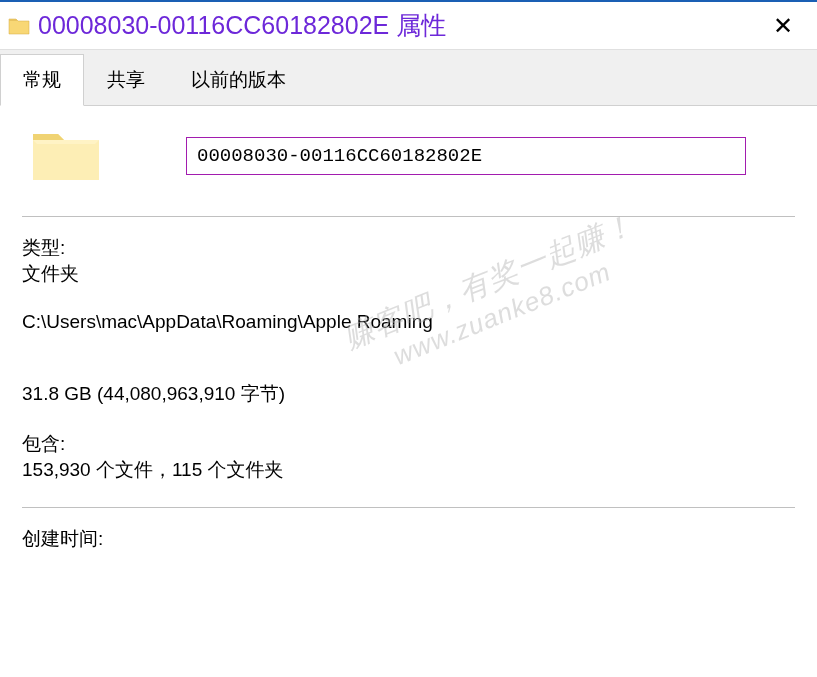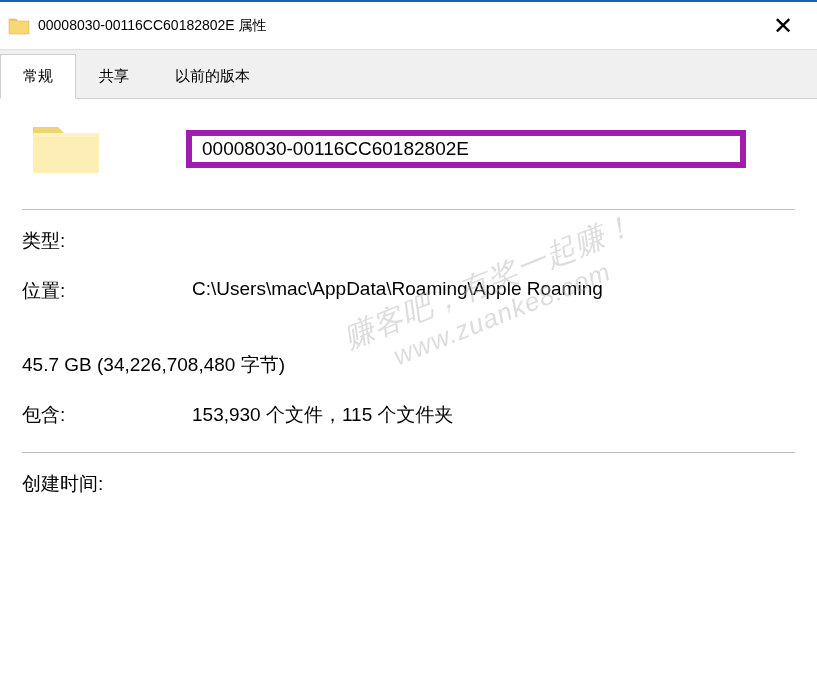--- a/index.html
+++ b/index.html
@@ -29,40 +29,40 @@
       height: 20px;
       margin-right: 8px;
       position: relative;
     }
     .titlebar-icon svg {
       width: 100%;
       height: 100%;
     }
     .titlebar-title {
       flex: 1;
-      font-size: 14px;
-      color: #000000;
+      font-size: 25px;
+      color: #6d28d9;
     }
     .close-btn {
       font-size: 24px;
       cursor: pointer;
       width: 40px;
       text-align: center;
       color: #000;
       font-weight: 300;
     }
     .tabs {
       display: flex;
       background: #f0f0f0;
       border-bottom: 1px solid #d0d0d0;
       padding-top: 4px;
     }
     .tab {
       padding: 12px 22px;
-      font-size: 15px;
+      font-size: 19px;
       cursor: pointer;
       color: #000;
       border: 1px solid transparent;
       border-bottom: none;
       position: relative;
     }
     .tab.active {
       background: #fff;
       border: 1px solid #d0d0d0;
       border-bottom: 1px solid #fff;
@@ -78,36 +78,37 @@
       margin-bottom: 30px;
     }
     .folder-icon {
       width: 72px;
       height: 60px;
       margin-right: 84px;
       margin-left: 8px;
     }
     .name-input {
       flex: 1;
-      border: 6px solid #a21caf;
+      border: 1px solid #a21caf;
       padding: 6px 10px;
       font-size: 19px;
-      font-family: Liberation Sans, sans-serif;
+      font-family: Liberation Mono, monospace;
       height: 38px;
       max-width: 560px;
     }
     .divider {
       border: none;
       border-top: 1px solid #c0c0c0;
       margin: 0 0 18px 0;
     }
     .prop-row {
       display: flex;
       margin-bottom: 24px;
       font-size: 19px;
+      flex-direction: column;
     }
     .prop-label {
       width: 170px;
       flex-shrink: 0;
     }
     .prop-value {
       flex: 1;
     }
     .watermark {
       position: absolute;
@@ -157,32 +158,32 @@
         <path d="M3 14 L69 14 L65 18 L7 18 Z" fill="#fff5cc" opacity="0.7"></path>
       </svg>
     </span>
     <input class="name-input" type="text" value="00008030-00116CC60182802E" style="">
   </div>
 
   <hr class="divider">
 
   <div class="prop-row">
     <div class="prop-label">类型:</div>
+    <div class="prop-value">文件夹</div>
   </div>
 
   <div class="prop-row">
-    <div class="prop-label">位置:</div>
     <div class="prop-value">C:\Users\mac\AppData\Roaming\Apple Roaming</div>
   </div>
 
   <div class="prop-row">
   </div>
 
   <div class="prop-row">
-    <div class="prop-value">45.7 GB (34,226,708,480 字节)</div>
+    <div class="prop-value">31.8 GB (44,080,963,910 字节)</div>
   </div>
 
   <div class="prop-row">
     <div class="prop-label">包含:</div>
     <div class="prop-value">153,930 个文件，115 个文件夹</div>
   </div>
 
   <hr class="divider">
 
   <div class="prop-row">

